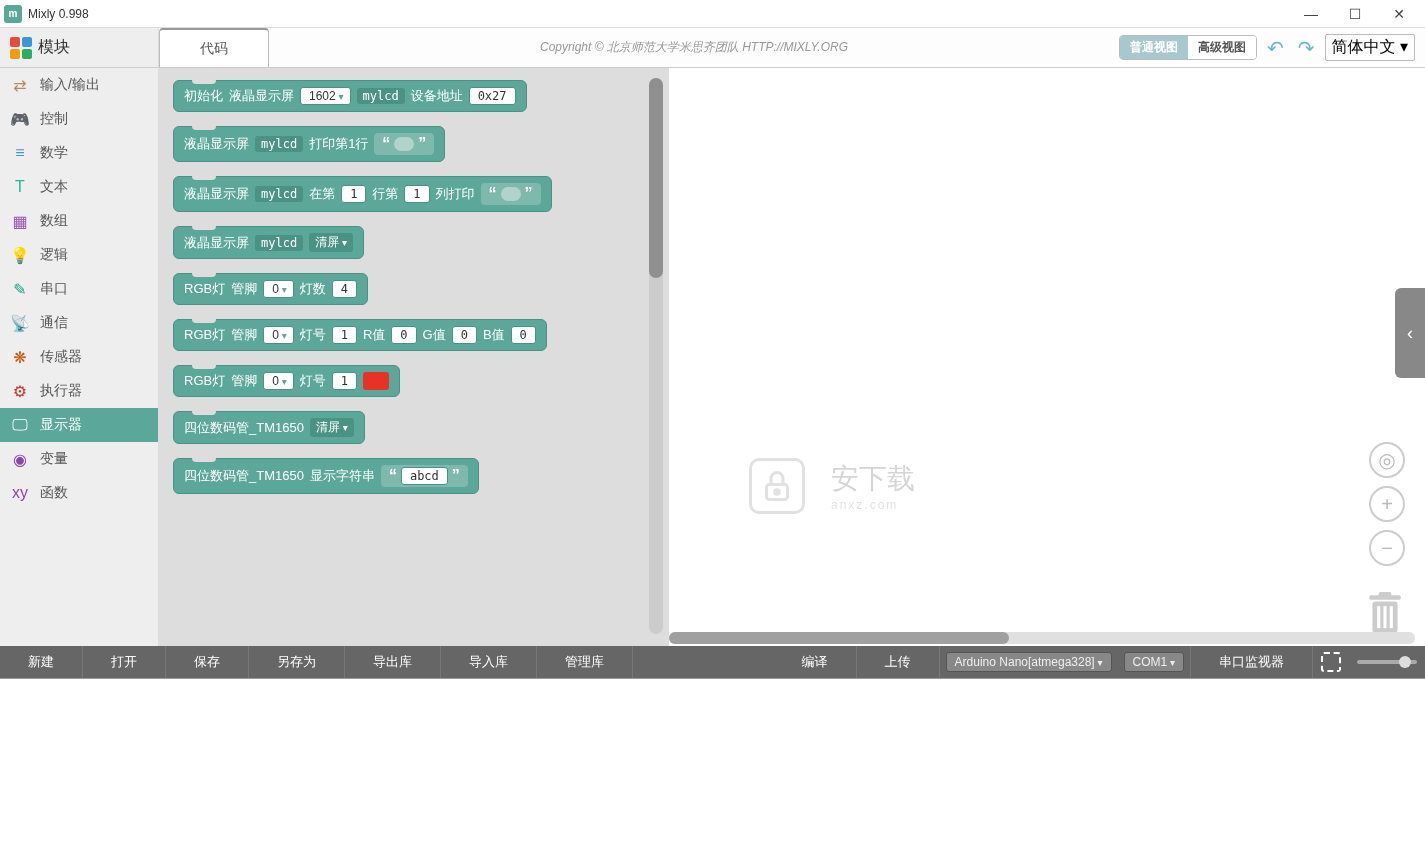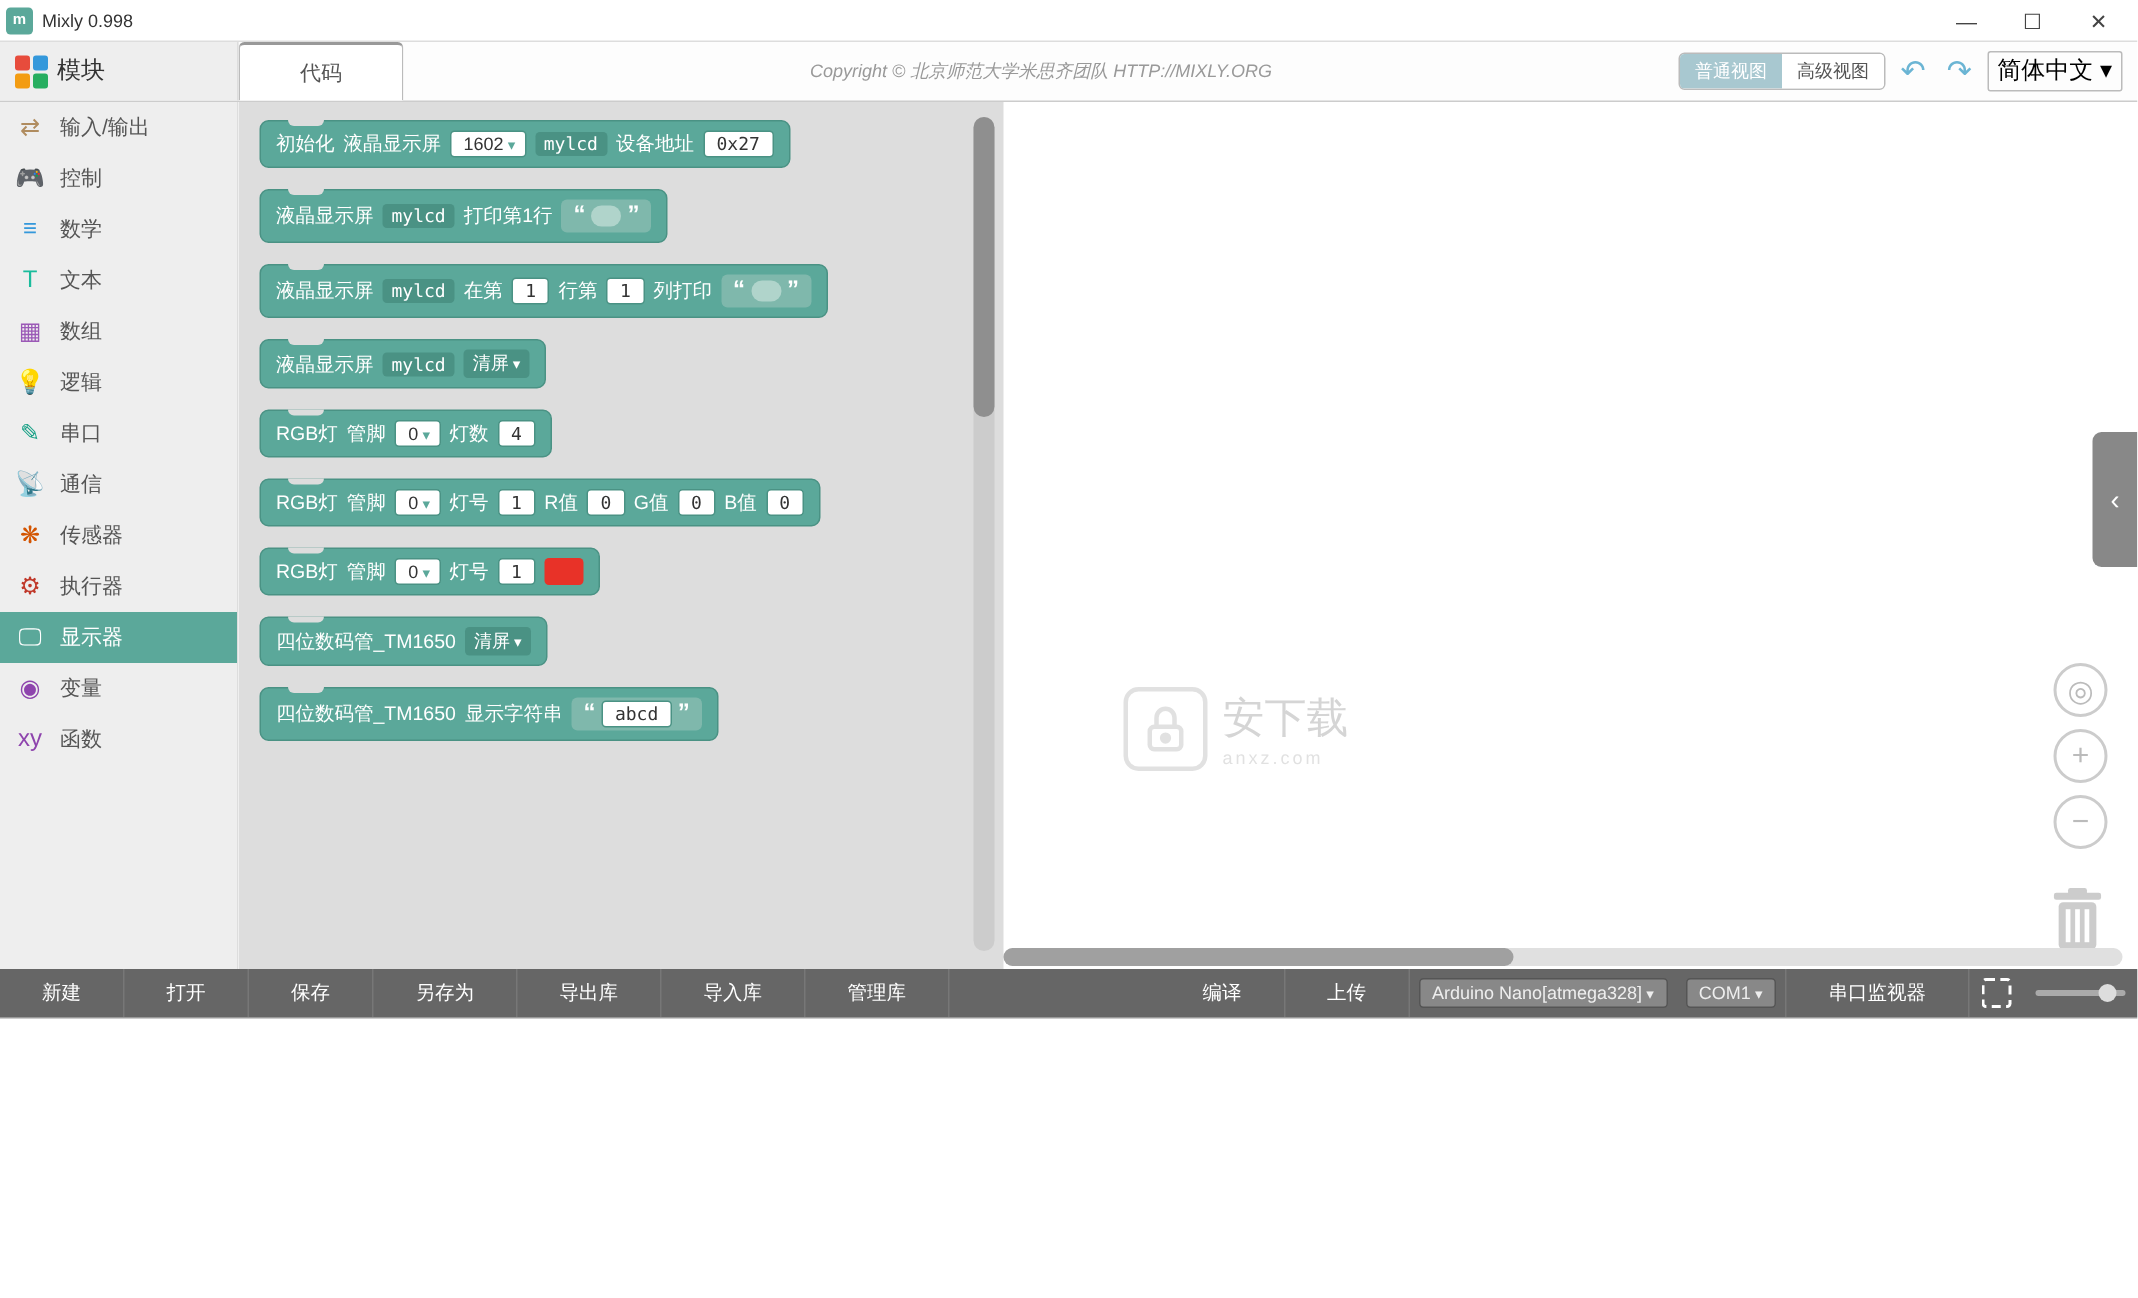--- a/index.html
+++ b/index.html
@@ -18,21 +18,21 @@
 .puzzle-icon { width:22px; height:22px; margin-right:6px; position:relative;}
 .puzzle-icon::before { content:''; position:absolute; width:10px; height:10px; background:#e74c3c; border-radius:2px; top:0; left:0;}
 .puzzle-icon::after { content:''; position:absolute; width:10px; height:10px; background:#3498db; border-radius:2px; top:0; right:0;}
 .puzzle-icon span::before { content:''; position:absolute; width:10px; height:10px; background:#f39c12; border-radius:2px; bottom:0; left:0;}
 .puzzle-icon span::after { content:''; position:absolute; width:10px; height:10px; background:#27ae60; border-radius:2px; bottom:0; right:0;}
 .top-left-label { font-size:16px; color:#333;}
 .tab-code { width: 110px; height:39px; border:1px solid #bbb; border-bottom:none; border-top:2px solid #999; display:flex; align-items:center; justify-content:center; background:#fff; margin-left:0; font-size:14px; color:#555; border-radius:4px 4px 0 0;}
 .top-center { flex:1; text-align:center; color:#999; font-size:12px;font-style:italic;}
 .top-right { display:flex; align-items:center; gap:6px; padding-right:10px;}
 .view-toggle { display:flex; border:1px solid #bbb; border-radius:4px; overflow:hidden;}
-.view-btn { padding:3px 10px; font-size:12px; background:#fff; color:#555;}
+.view-btn { padding:3px 10px; font-size:12px; background:#fff; color:#555;font-weight:bold;}
 .view-btn.active { background:#a8c8d0; color:#fff;}
 .undo-btn, .redo-btn { font-size:20px; color:#6bb5d4; padding:0 4px;}
 .lang-sel { border:1px solid #bbb; padding:2px 6px; font-size:16px; border-radius:2px; min-width:70px;}
 
 
 .main { display:flex; height: 578px; }
 .sidebar { width: 159px; background:#eee; border-right:1px solid #ddd; overflow:hidden;}
 .side-item { height:34px; display:flex; align-items:center; padding-left:10px; color:#555; gap:10px; font-size:14px;}
 .side-item.active { background:#5ba89a; color:#fff;}
 .side-icon { width:20px; height:20px; display:flex; align-items:center; justify-content:center; font-size:16px;}
@@ -61,21 +61,21 @@
 .blk-row2 .row { display:flex; align-items:center; gap:6px; justify-content:flex-end;}
 .right-tab { position:absolute; right:0; top:220px; width:30px; height:90px; background:#888; border-radius:6px 0 0 6px; display:flex; align-items:center; justify-content:center; color:#fff; font-size:18px;}
 .zoom-controls { position:absolute; right:20px; bottom:80px; display:flex; flex-direction:column; gap:8px;}
 .zoom-btn { width:36px; height:36px; border:2px solid #ccc; border-radius:50%; display:flex; align-items:center; justify-content:center; color:#bbb; font-size:20px; background:#fff;}
 .trash-icon { position:absolute; right:20px; bottom:10px; width:40px; height:44px; color:#ccc;}
 .trash-icon svg { width:100%; height:100%;}
 .hscroll { position:absolute; left:510px; right:10px; bottom:2px; height:12px; background:#e0e0e0; border-radius:6px;}
 .hscroll-thumb { width:340px; height:12px; background:#a0a0a0; border-radius:6px;}
 
 
-.watermark { position:absolute; left:590px; top:390px; display:flex; align-items:center; gap:10px; opacity:0.35; color:#888;}
+.watermark { position:absolute; left:590px; top:390px; display:flex; align-items:center; gap:26px; opacity:0.35; color:#888;}
 .wm-icon { width:56px; height:56px; border:3px solid #aaa; border-radius:10px; display:flex; align-items:center; justify-content:center;}
 .wm-icon svg { width:36px; height:36px;}
 .wm-text { display:flex; flex-direction:column;}
 .wm-text .cn { font-size:28px; color:#888;}
 .wm-text .en { font-size:12px; color:#aaa; letter-spacing:2px;}
 
 
 .bottombar { height:32px; background:#666; display:flex; align-items:center; color:#fff; font-size:13px;}
 .bottombar .btn { padding:0 28px; height:100%; display:flex; align-items:center; border-right:1px solid #777;}
 .bottombar .spacer { flex:1;}

